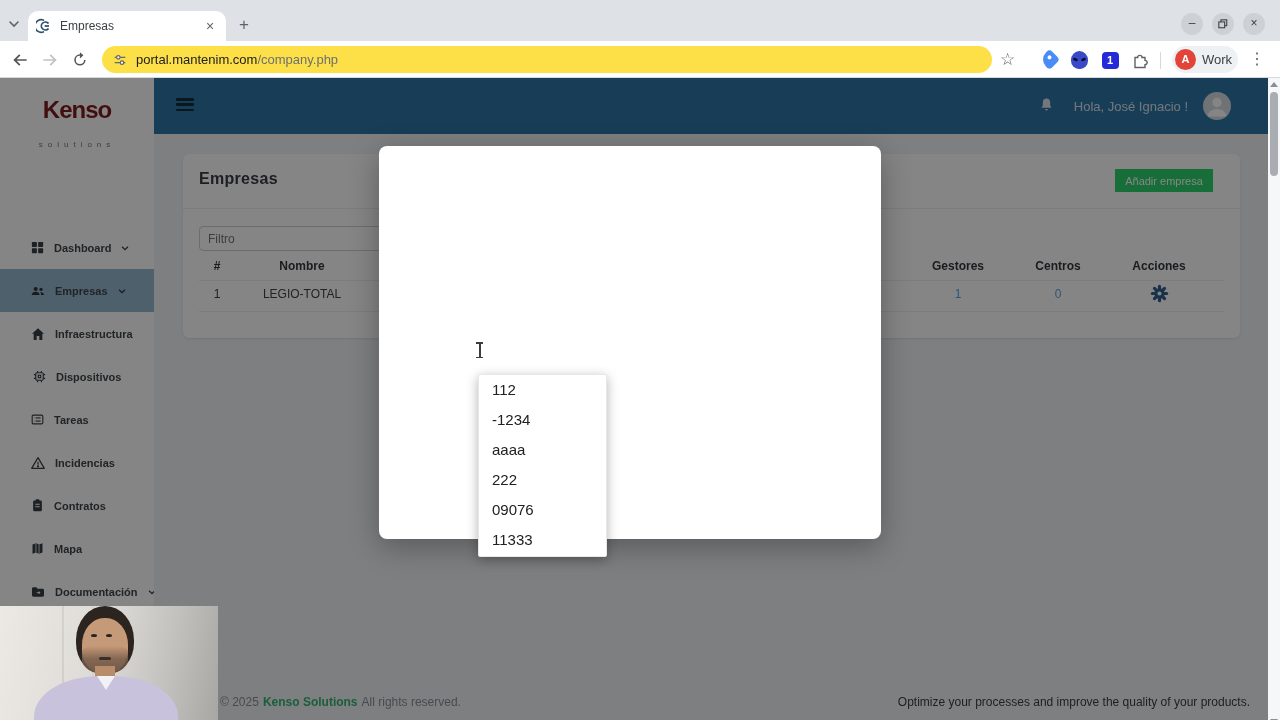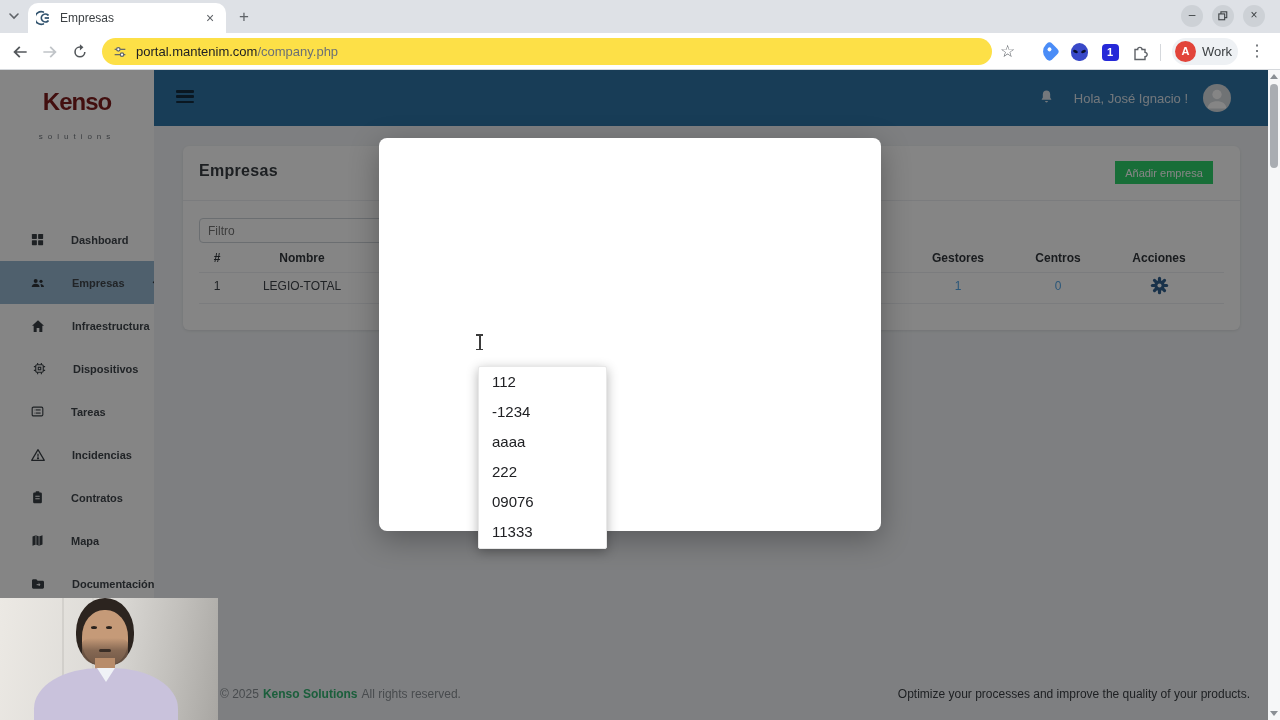--- a/index.html
+++ b/index.html
@@ -1,18 +1,18 @@
 <!DOCTYPE html>
 <html><head>
 <meta charset="utf-8">
 <style>
   html,body{margin:0;padding:0;width:1280px;height:720px;overflow:hidden;
     font-family:"Liberation Sans",sans-serif;background:#dee1e6;}
   .abs{position:absolute;}
-  #stage{position:relative;width:1280px;height:636px;}
+  #stage{position:relative;width:1280px;height:636px;margin-top:8px;}
 
   
   .tabstrip{left:0;top:0;width:1280px;height:33px;background:#dee1e6;}
   .tab{left:28px;top:3px;width:198px;height:30px;background:#fff;border-radius:10px 10px 0 0;
        display:flex;align-items:center;padding:0 8px;box-sizing:border-box;}
   .tab-title{font-size:12px;color:#3c4043;margin-left:8px;flex:1;white-space:nowrap;overflow:hidden;}
   .tab-close{color:#5f6368;font-size:14px;width:16px;height:16px;line-height:16px;text-align:center;border-radius:8px;}
   .strip-btn{color:#5f6368;font-size:17px;line-height:20px;text-align:center;width:22px;height:22px;}
   .winbtn{width:22px;height:22px;border-radius:50%;background:#cdd1d6;color:#3c4043;
           font-size:12px;line-height:21px;text-align:center;top:5px;}
@@ -37,21 +37,21 @@
             display:flex;align-items:center;}
   .work-av{width:21px;height:21px;border-radius:50%;background:#e2443a;color:#fff;font-size:11px;
            font-weight:bold;text-align:center;line-height:21px;margin-left:3px;}
   .work-label{font-size:13px;color:#3c4043;margin-left:6px;}
   .kebab{left:1249px;top:41px;font-size:16px;color:#5f6368;}
 
   
   .sidebar{left:0;top:70px;width:154px;height:650px;background:#fff;}
   .logo{left:0;top:88px;width:154px;text-align:center;font-size:24px;font-weight:bold;color:#7f1d1d;letter-spacing:-1px;}
   .logo-sub{left:0;top:132px;width:154px;text-align:center;font-size:8px;letter-spacing:5px;color:#70767c;}
-  .sitem{left:0;width:154px;height:43px;display:flex;align-items:center;padding-left:30px;box-sizing:border-box;gap:26px;}
+  .sitem{left:0;width:154px;height:43px;display:flex;align-items:center;padding-left:30px;box-sizing:border-box;gap:9px;}
   .sitem.active{background:#97b8d1;}
   .sitem .lbl{font-size:11px;font-weight:bold;color:#40464c;white-space:nowrap;}
   .appheader{left:154px;top:70px;width:1114px;height:56px;background:#2e75a8;}
   .burger{left:176px;top:90px;width:18px;height:14px;}
   .burger div{height:2.6px;background:#142c40;margin-bottom:2.8px;border-radius:1px;}
   .greet{top:91px;right:92px;font-size:13px;color:#dbe5ec;}
   .avatar{left:1203px;top:84px;width:28px;height:28px;border-radius:50%;background:#d7dce0;overflow:hidden;}
   .content{left:154px;top:126px;width:1114px;height:594px;background:#f2f4f7;}
   .card{left:183px;top:146px;width:1057px;height:184px;background:#fff;border-radius:6px;
         box-shadow:0 1px 3px rgba(60,64,67,.12);}

